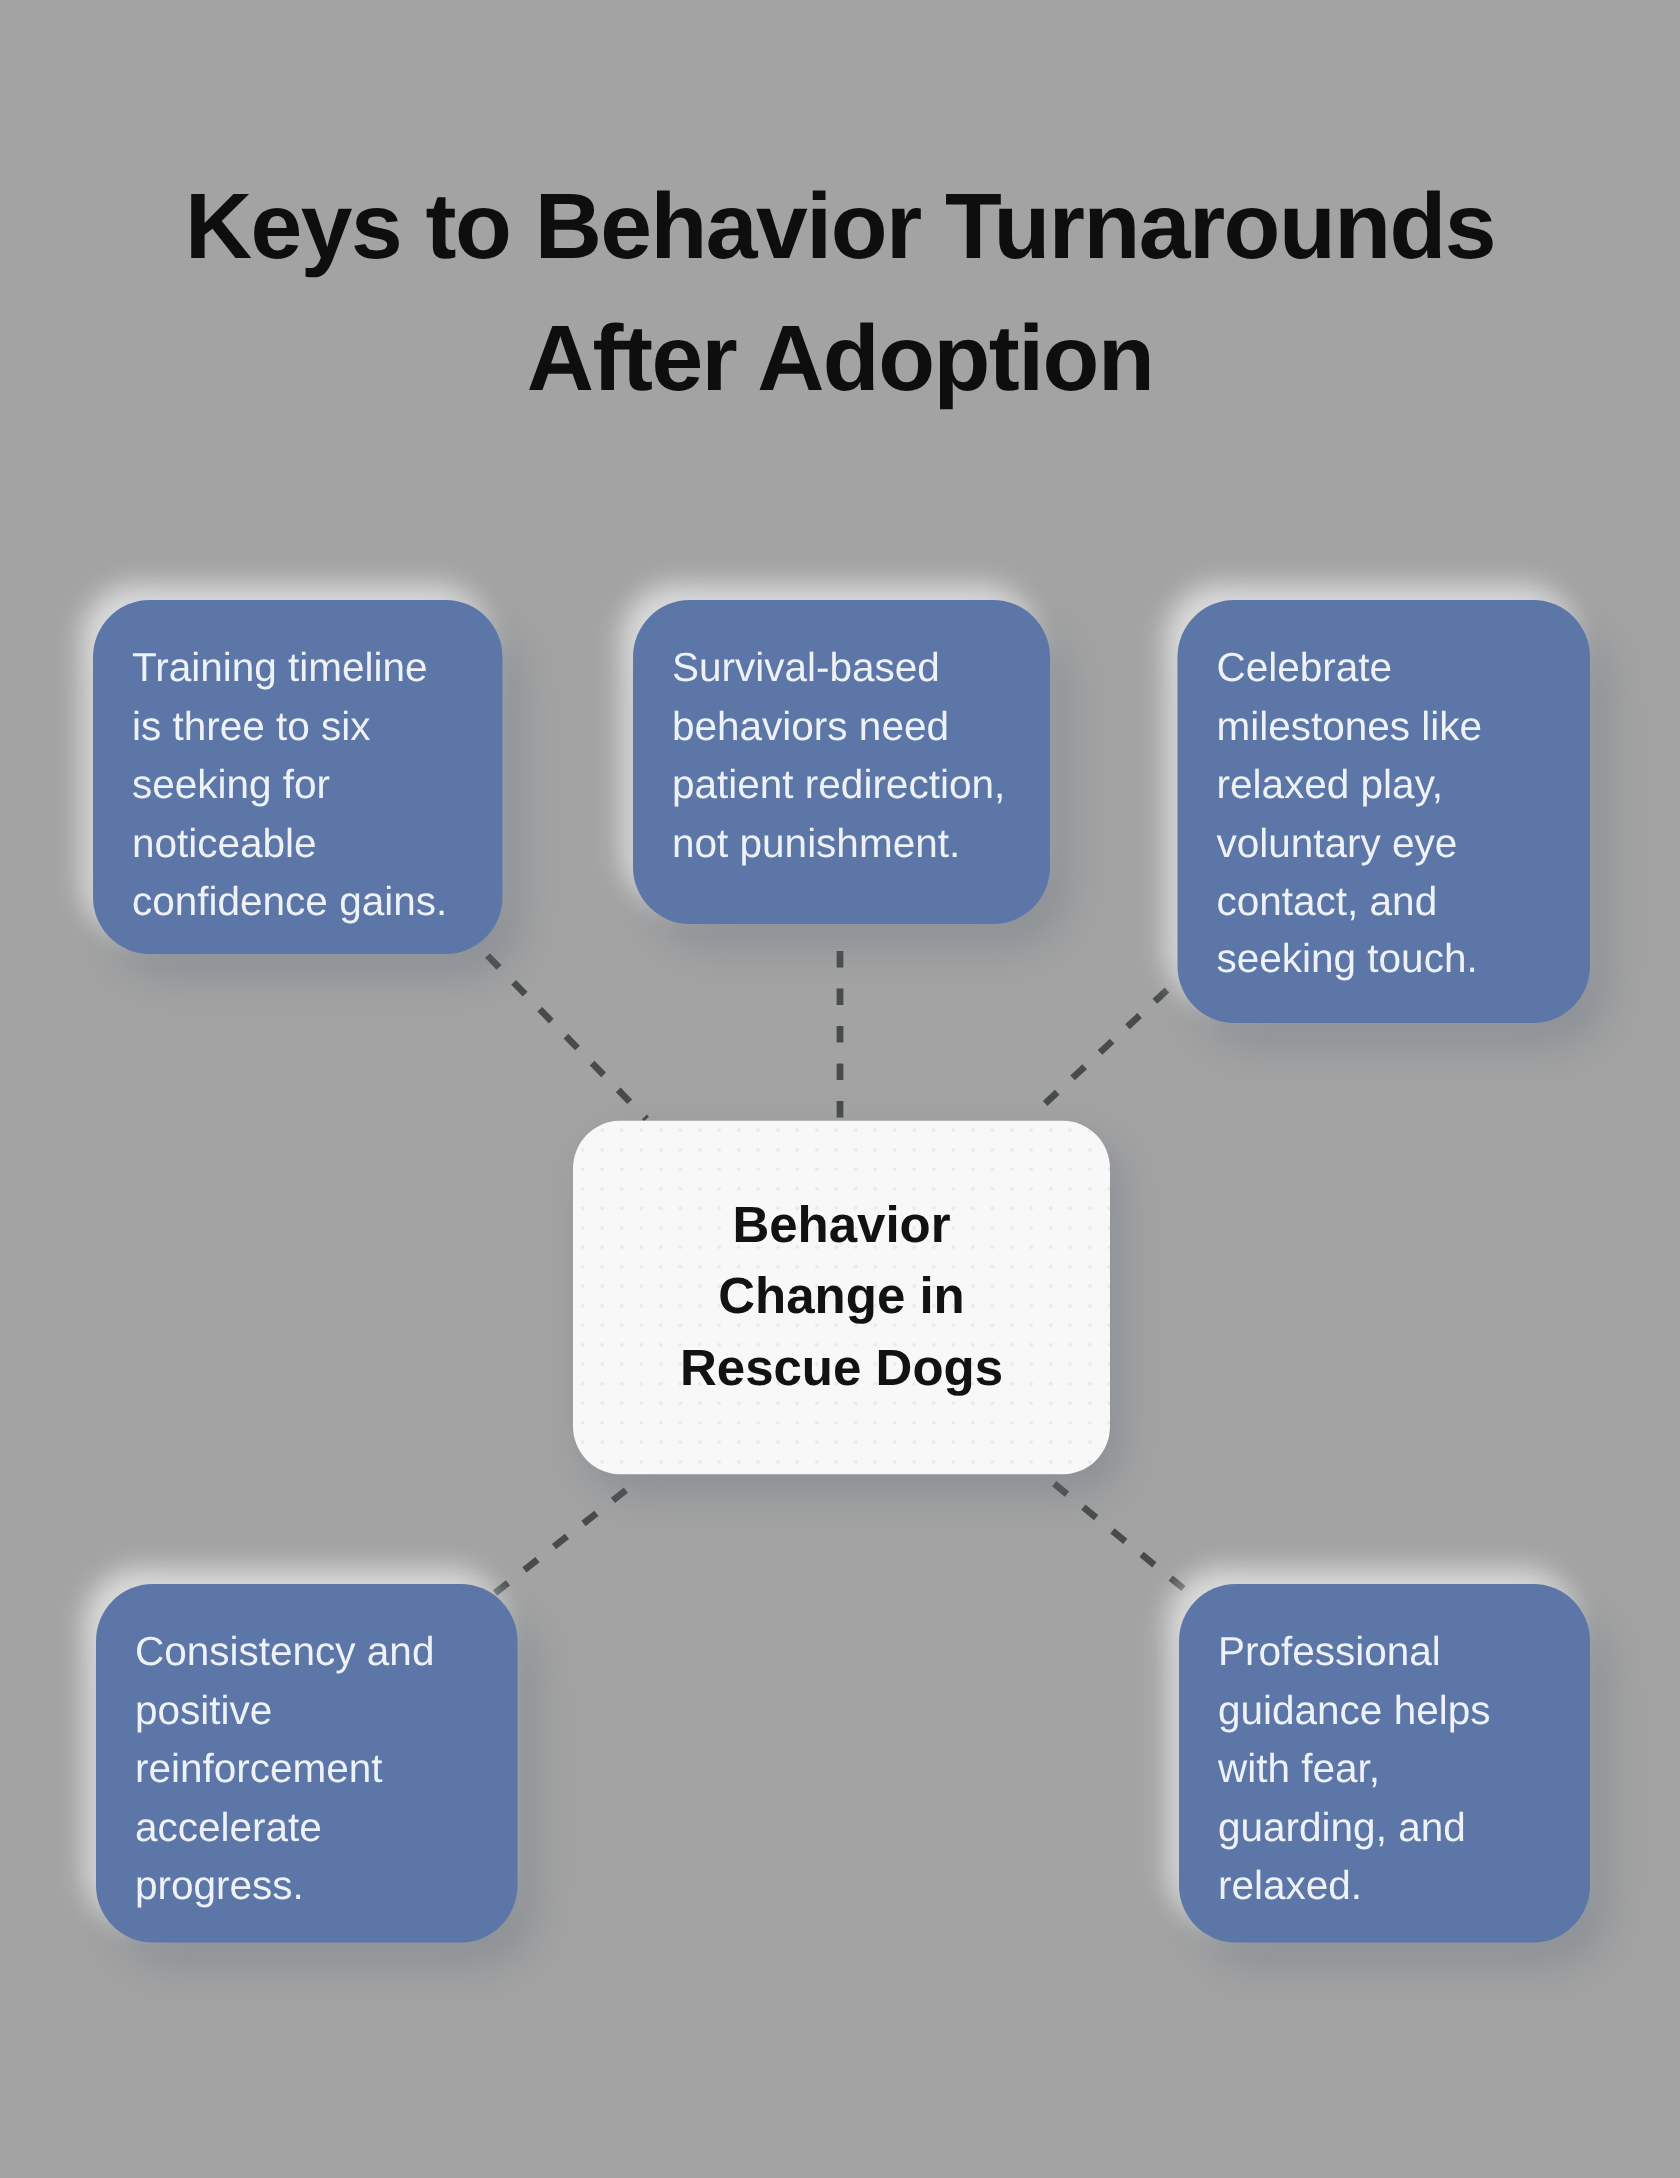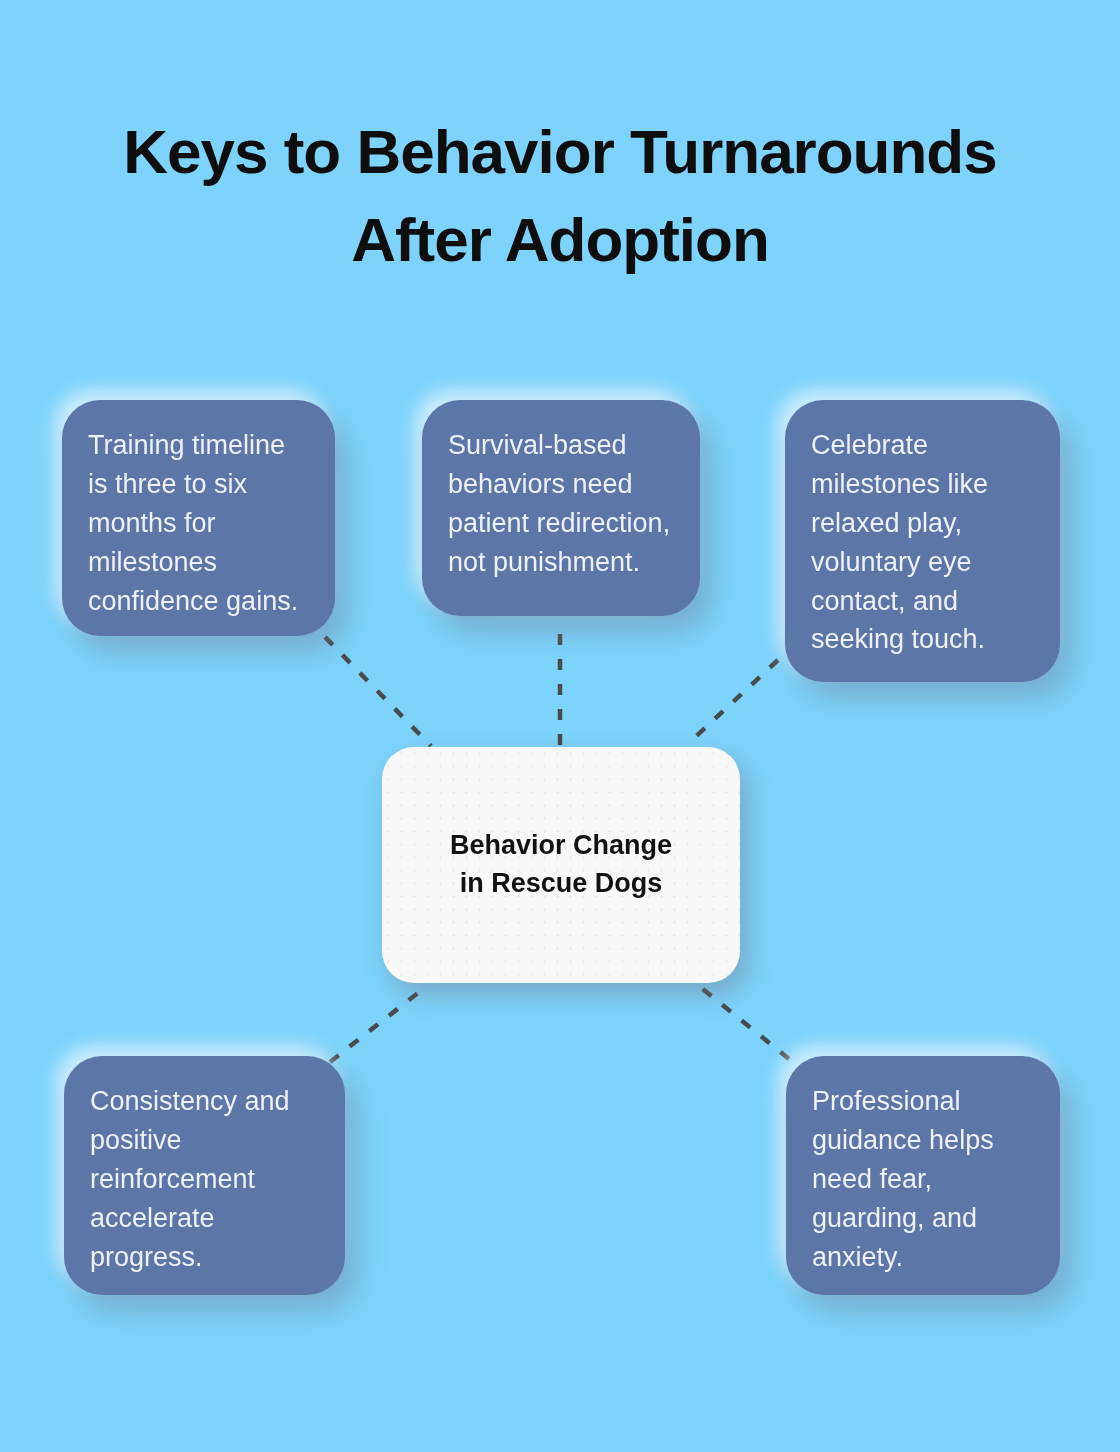--- a/index.html
+++ b/index.html
@@ -5,21 +5,21 @@
   html, body {
     margin: 0;
     padding: 0;
     background: #c9cdcc;
   }
   .canvas {
     position: relative;
     width: 1120px;
     height: 1452px;
     margin: 0 auto;
-    background: #7dd3fc;
+    background: #a3a3a3;
     overflow: hidden;
     font-family: "Liberation Sans", sans-serif;
   }
   .title {
     position: absolute;
     top: 108px;
     left: 0;
     width: 100%;
     text-align: center;
     font-size: 62px;
@@ -67,21 +67,21 @@
     background-size: 13px 13px;
     border-radius: 32px;
     box-shadow: 8px 12px 26px rgba(110, 120, 132, 0.45);
     display: flex;
     align-items: center;
     justify-content: center;
     text-align: center;
   }
   .center-node .label {
     max-width: 235px;
-    font-size: 27px;
+    font-size: 34px;
     font-weight: 800;
     line-height: 1.4;
     color: #111214;
   }
 </style>
 </head>
 <body>
 
 <div class="canvas">
 
@@ -93,36 +93,36 @@
     <g stroke="#474b4c" stroke-width="4.5" stroke-dasharray="11 14" fill="none">
       <line x1="325" y1="637" x2="431" y2="746"></line>
       <line x1="560" y1="634" x2="560" y2="746"></line>
       <line x1="778" y1="660" x2="691" y2="741"></line>
       <line x1="330" y1="1062" x2="428" y2="985"></line>
       <line x1="789" y1="1059" x2="699" y2="986"></line>
     </g>
   </svg>
 
   <div class="node node-top-left">
-    <span>Training timeline is three to six months for milestones confidence gains.</span>
+    <span>Training timeline is three to six seeking for noticeable confidence gains.</span>
   </div>
 
   <div class="node node-top-middle">
     <span>Survival-based behaviors need patient redirection, not punishment.</span>
   </div>
 
   <div class="node node-bottom-left">
     <span>Consistency and positive reinforcement accelerate progress.</span>
   </div>
 
   <div class="node node-top-right">
     <span>Celebrate milestones like relaxed play, voluntary eye contact, and seeking touch.</span>
   </div>
 
   <div class="node node-bottom-right">
-    <span>Professional guidance helps need fear, guarding, and anxiety.</span>
+    <span>Professional guidance helps with fear, guarding, and relaxed.</span>
   </div>
 
   <div class="center-node">
     <div class="label">Behavior Change in Rescue Dogs</div>
   </div>
 
 </div>
 
 </body></html>

